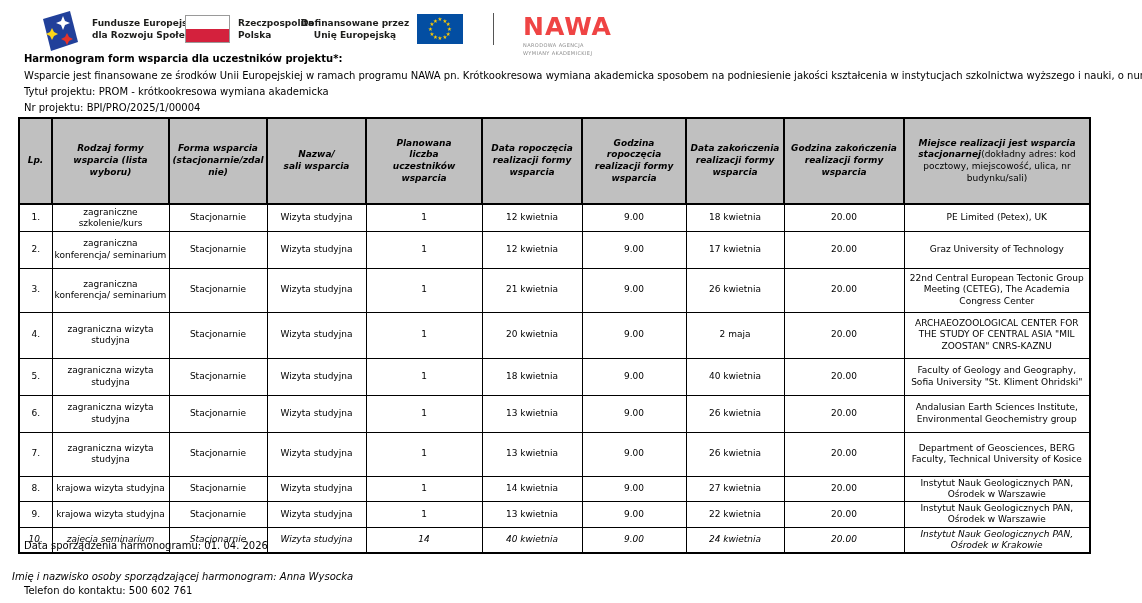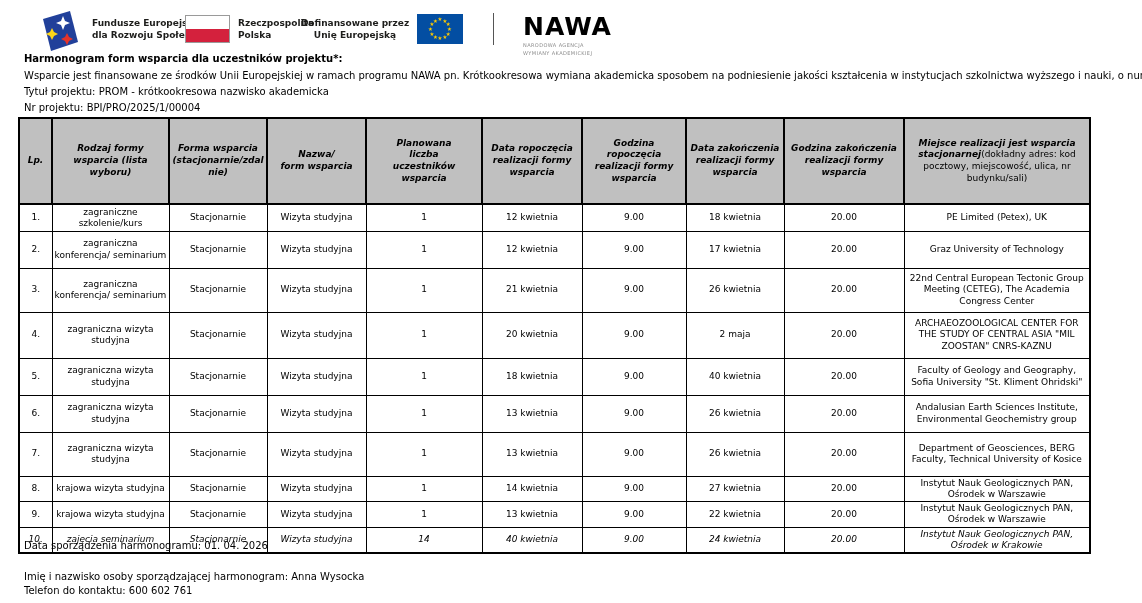--- a/index.html
+++ b/index.html
@@ -8,21 +8,21 @@
   .page { position:relative; width:1142px; height:603px; background:#fff; overflow:hidden; }
   .abs { position:absolute; }
 
   
   .logo-text { font-size:9px; font-weight:bold; color:#1d1d1b; line-height:1.3; }
   .logo-text.right { text-align:center; }
   .pl-flag { width:45px; height:28px; border:1px solid #9a9a9a; }
   .pl-flag .white { height:50%; background:#fff; }
   .pl-flag .red { height:50%; background:#d4213d; }
   .divider { width:1px; height:32px; background:#555; }
-  .nawa-word { font-size:25px; font-weight:800; color:#000000; letter-spacing:1px; line-height:1; }
+  .nawa-word { font-size:25px; font-weight:800; color:#ef4444; letter-spacing:1px; line-height:1; }
   .nawa-sub { font-size:5px; color:#8c8c8c; letter-spacing:0.4px; line-height:1.6; margin-top:2px; }
 
   
   .tline { font-size:10px; white-space:nowrap; color:#000; }
   .tline.bold { font-weight:bold; }
 
   
   table { border-collapse:collapse; table-layout:fixed; width:1071px; }
   th { background:#c0c0c0; border:2px solid #000; font-weight:bold; font-style:italic;
        font-size:9px; text-align:center; vertical-align:middle; padding:1px 2px;
@@ -89,21 +89,21 @@
   <div class="abs" style="left:523px; top:14px;">
     <div class="nawa-word">NAWA</div>
     <div class="nawa-sub">
       <div>NARODOWA AGENCJA</div>
       <div>WYMIANY AKADEMICKIEJ</div>
     </div>
   </div>
 
   <div class="abs tline bold" style="left:24px; top:53px;">Harmonogram form wsparcia dla uczestników projektu*:</div>
   <div class="abs tline" style="left:24px; top:70px;">Wsparcie jest finansowane ze środków Unii Europejskiej w ramach programu NAWA pn. Krótkookresowa wymiana akademicka sposobem na podniesienie jakości kształcenia w instytucjach szkolnictwa wyższego i nauki, o numerze FERS.01.05-IP.08-0218/23</div>
-  <div class="abs tline" style="left:24px; top:86px;">Tytuł projektu: PROM - krótkookresowa nazwisko akademicka</div>
+  <div class="abs tline" style="left:24px; top:86px;">Tytuł projektu: PROM - krótkookresowa wymiana akademicka</div>
   <div class="abs tline" style="left:24px; top:102px;">Nr projektu: BPI/PRO/2025/1/00004</div>
 
   <div class="abs" style="left:18px; top:117px;">
     <table>
       <colgroup>
         <col style="width:33px">
           <col style="width:117px">
           <col style="width:98px">
           <col style="width:99px">
         <col style="width:116px">
@@ -115,21 +115,21 @@
       </colgroup>
       <thead>
         <tr style="height:86px">
           <th>Lp.</th>
           <th>Rodzaj formy
 wsparcia (lista
 wyboru)</th>
           <th>Forma wsparcia
 (stacjonarnie/zdalnie)</th>
           <th>Nazwa/
-form wsparcia</th>
+sali wsparcia</th>
           <th>Planowana
 liczba
 uczestników
 wsparcia</th>
           <th>Data ropoczęcia
 realizacji formy
 wsparcia</th>
           <th>Godzina
 ropoczęcia
 realizacji formy
@@ -262,16 +262,16 @@
       <td>9.00</td>
       <td>24 kwietnia</td>
       <td>20.00</td>
       <td>Instytut Nauk Geologicznych PAN, Ośrodek w Krakowie</td>
     </tr>
         </tbody>
     </table>
   </div>
 
   <div class="abs tline" style="left:24px; top:540px;">Data sporządzenia harmonogramu: 01. 04. 2026</div>
-  <div class="abs tline" style="left:24px; top:571px;">Imię i nazwisko osoby sporządzającej harmonogram: Anna Wysocka</div>
-  <div class="abs tline" style="left:24px; top:585px;">Telefon do kontaktu: 600 602 761</div>
+  <div class="abs tline" style="left:12px; top:571px;font-style:italic;">Imię i nazwisko osoby sporządzającej harmonogram: Anna Wysocka</div>
+  <div class="abs tline" style="left:24px; top:585px;">Telefon do kontaktu: 500 602 761</div>
 
 </div>
 
 </body></html>

